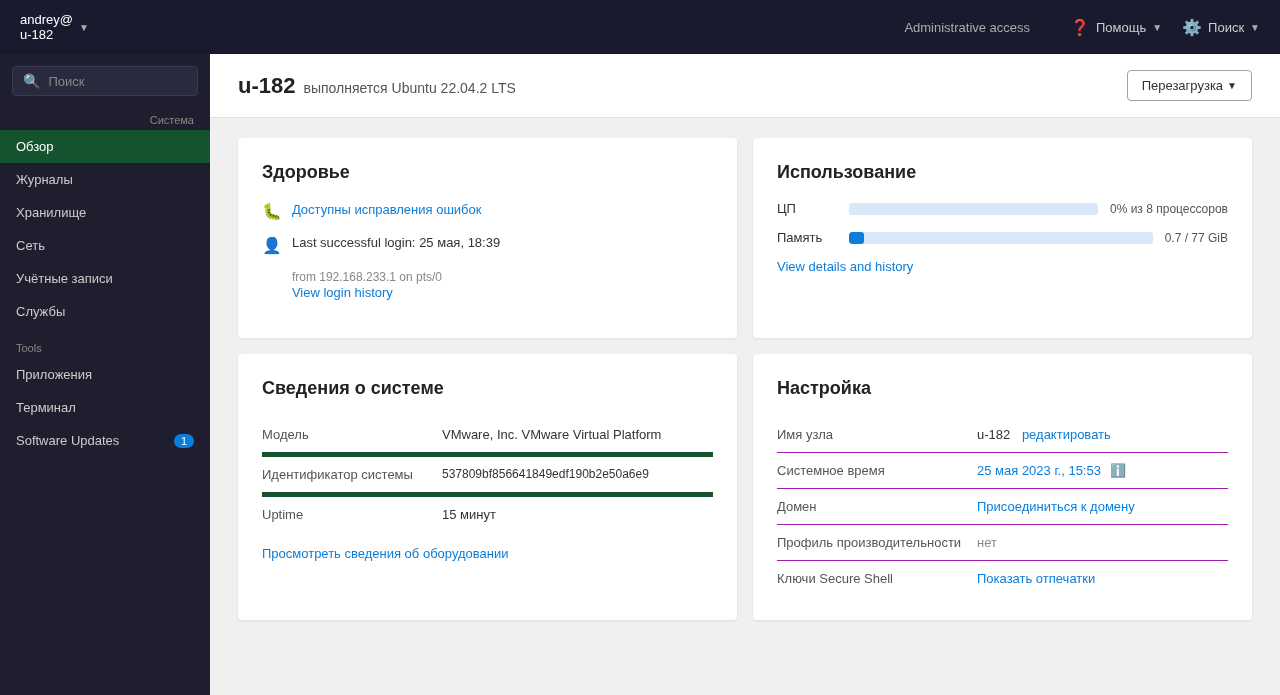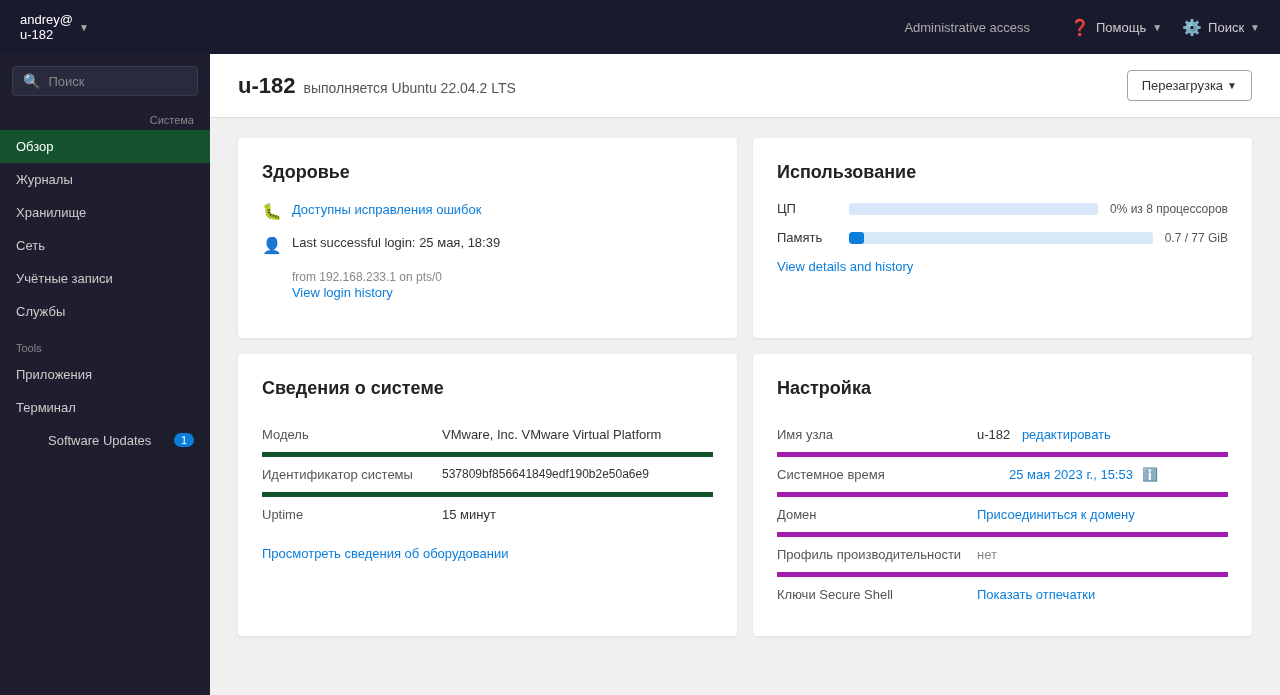--- a/index.html
+++ b/index.html
@@ -212,28 +212,28 @@
     
     .sysinfo-table { width: 100%; border-collapse: collapse; }
     .sysinfo-table tr { border-bottom: 5px solid #14532d; }
     .sysinfo-table tr:last-child { border-bottom: none; }
     .sysinfo-table td { padding: 10px 0; font-size: 13px; color: #333; vertical-align: top; }
     .sysinfo-table td:first-child { color: #555; width: 180px; }
     .sysinfo-link { color: #0b7dda; text-decoration: none; font-size: 13px; display: block; margin-top: 14px; }
 
     
     .settings-table { width: 100%; border-collapse: collapse; }
-    .settings-table tr { border-bottom: 5px solid #a21caf; }
+    .settings-table tr { border-bottom: 1px solid #a21caf; }
     .settings-table tr:last-child { border-bottom: none; }
     .settings-table td { padding: 10px 0; font-size: 13px; color: #333; vertical-align: middle; }
     .settings-table td:first-child { color: #555; width: 200px; }
     .settings-link { color: #0b7dda; text-decoration: none; font-size: 13px; }
     .settings-nodename { color: #333; font-weight: 500; }
     .settings-edit { color: #0b7dda; text-decoration: none; font-size: 13px; margin-left: 8px; }
-    .settings-time { color: #0b7dda; margin-left: 32px; }
+    .settings-time { color: #0b7dda; }
     .settings-info { color: #0b7dda; margin-left: 6px; font-size: 13px; }
     .notype { color: #888; }
 
     
     ::-webkit-scrollbar { width: 6px; }
     ::-webkit-scrollbar-track { background: transparent; }
     ::-webkit-scrollbar-thumb { background: #bbb; border-radius: 3px; }
   </style>
 </head>
 <body>
@@ -276,21 +276,21 @@
     <div class="sidebar-item">Журналы</div>
     <div class="sidebar-item">Хранилище</div>
     <div class="sidebar-item">Сеть</div>
     <div class="sidebar-item">Учётные записи</div>
     <div class="sidebar-item">Службы</div>
 
     <div class="sidebar-tools-label">Tools</div>
 
     <div class="sidebar-item">Приложения</div>
     <div class="sidebar-item">Терминал</div>
-    <div class="sidebar-item" style="display:flex;align-items:flex-start;justify-content:space-between;margin-left:32px;">
+    <div class="sidebar-item" style="display:flex;align-items:center;justify-content:space-between;">
       <span>Software Updates</span>
       <span class="sidebar-badge">1</span>
     </div>
   </div>
 
   <div class="content">
 
     <div class="page-header">
       <div class="page-title-area">
         <span class="page-hostname">u-182</span>

